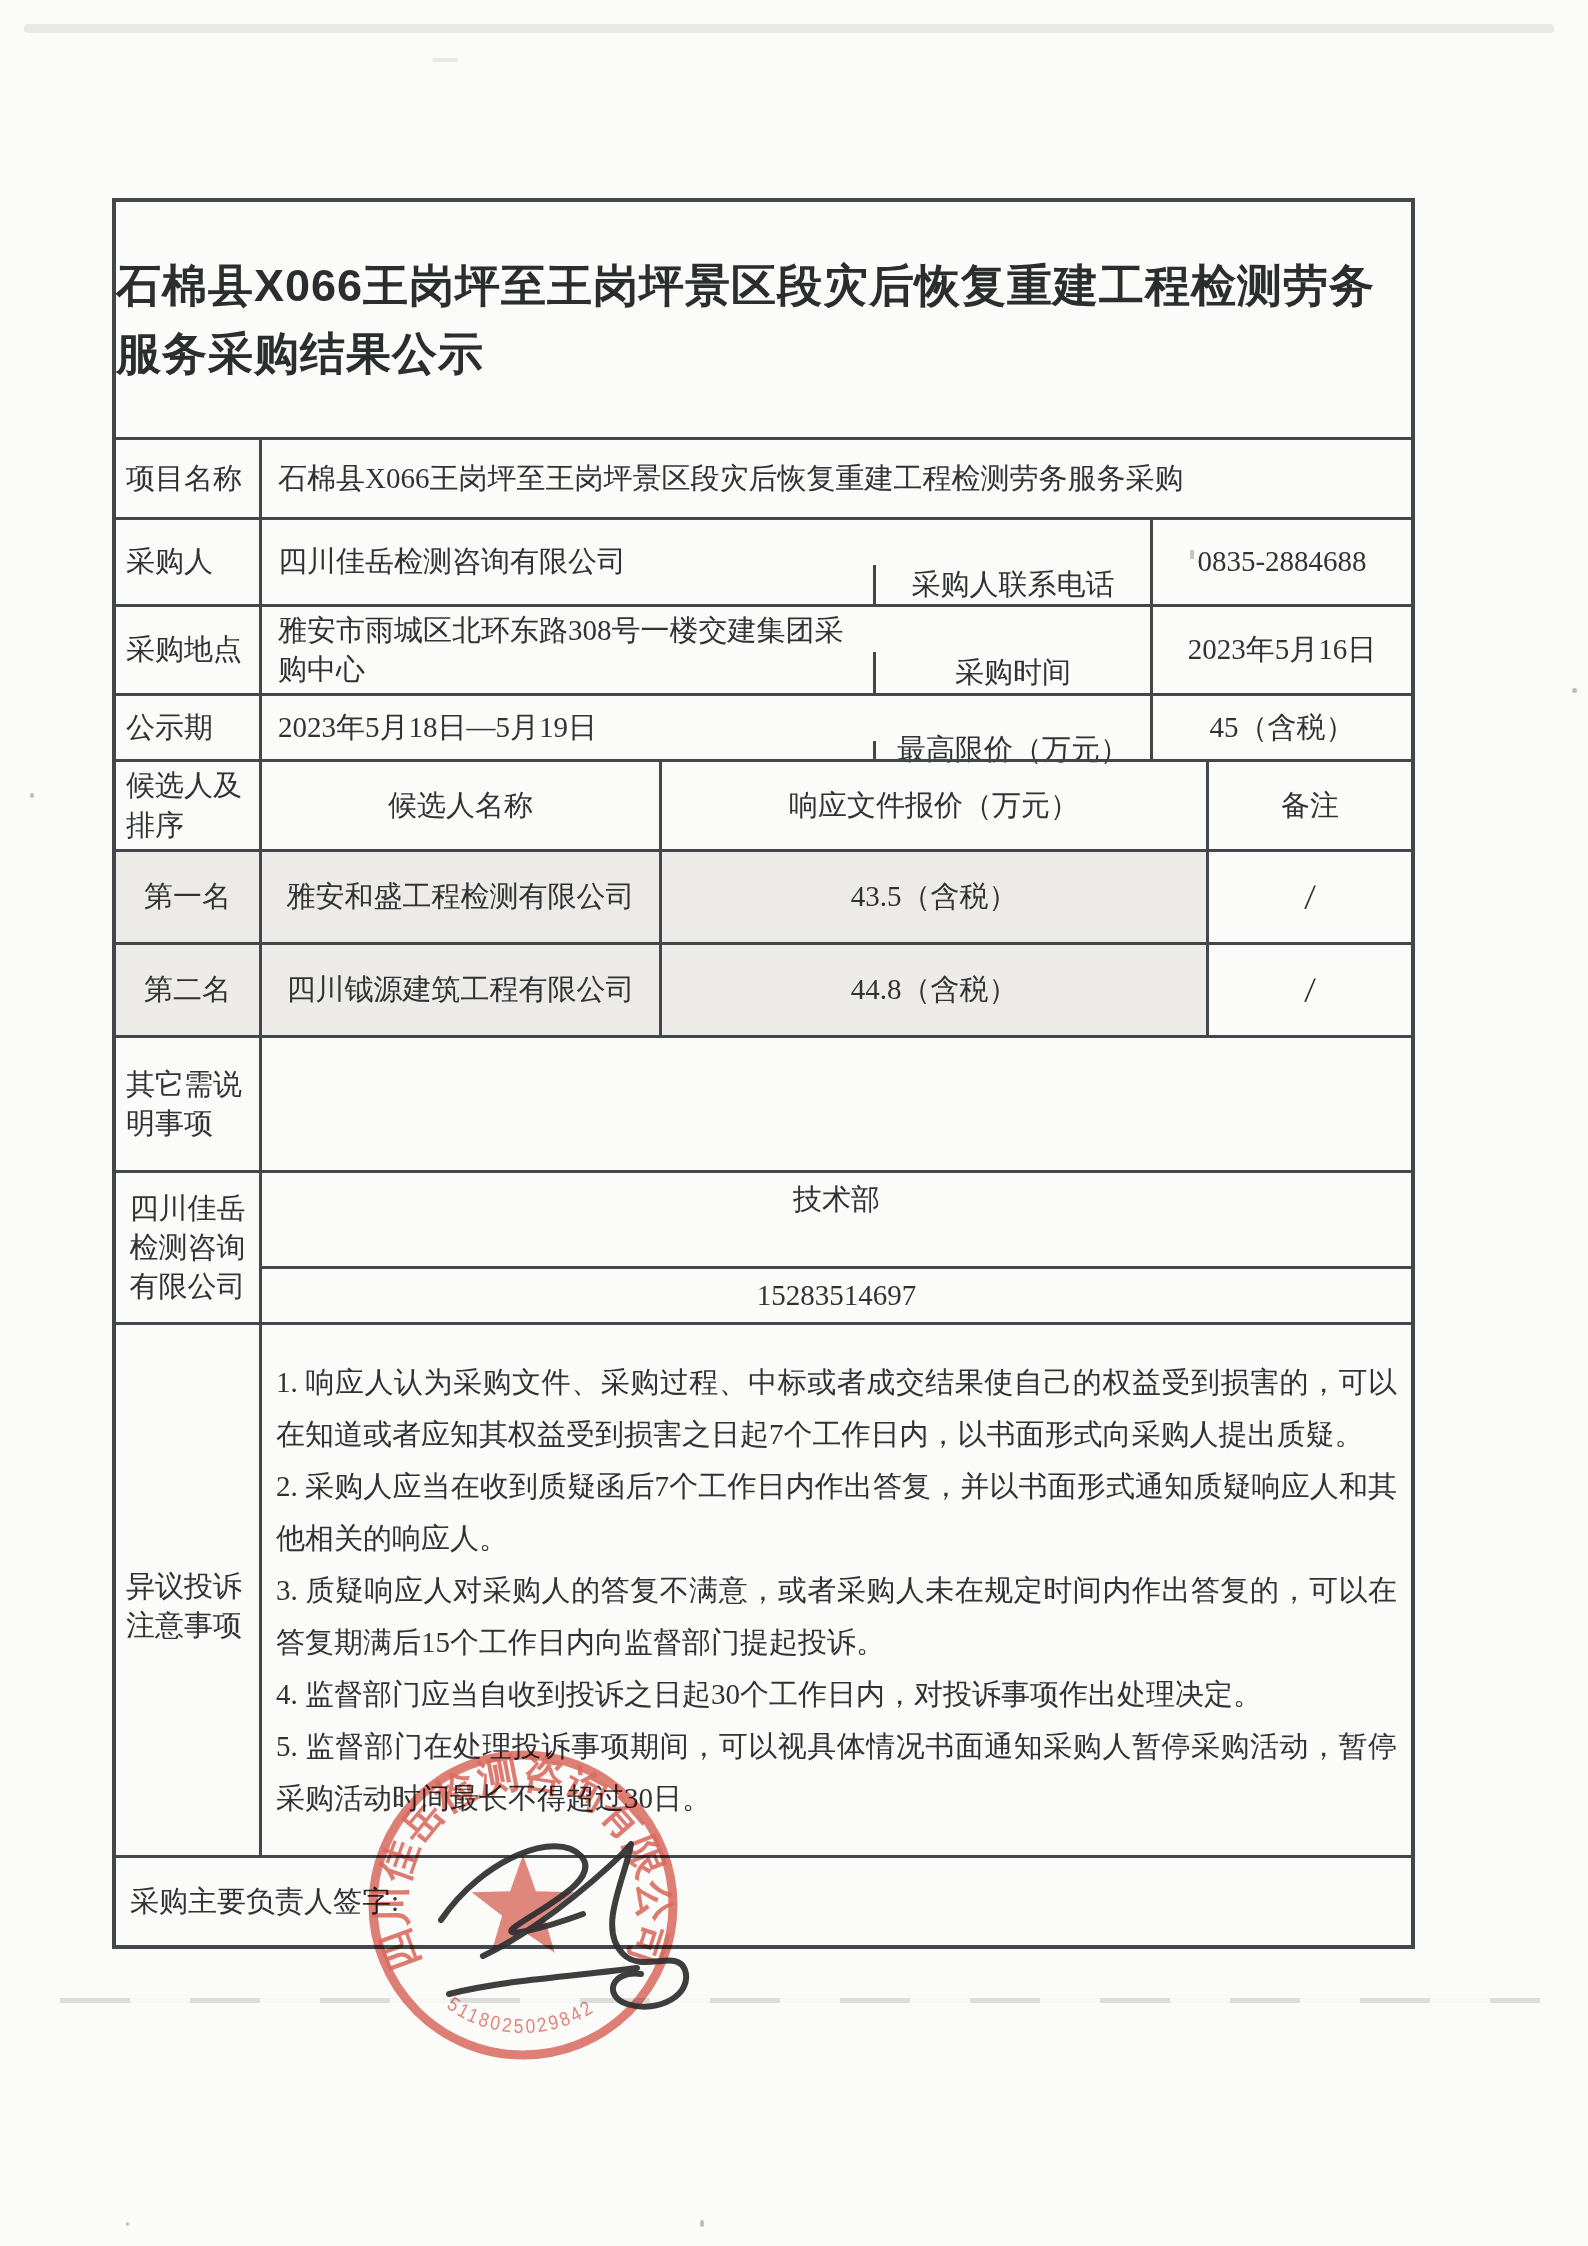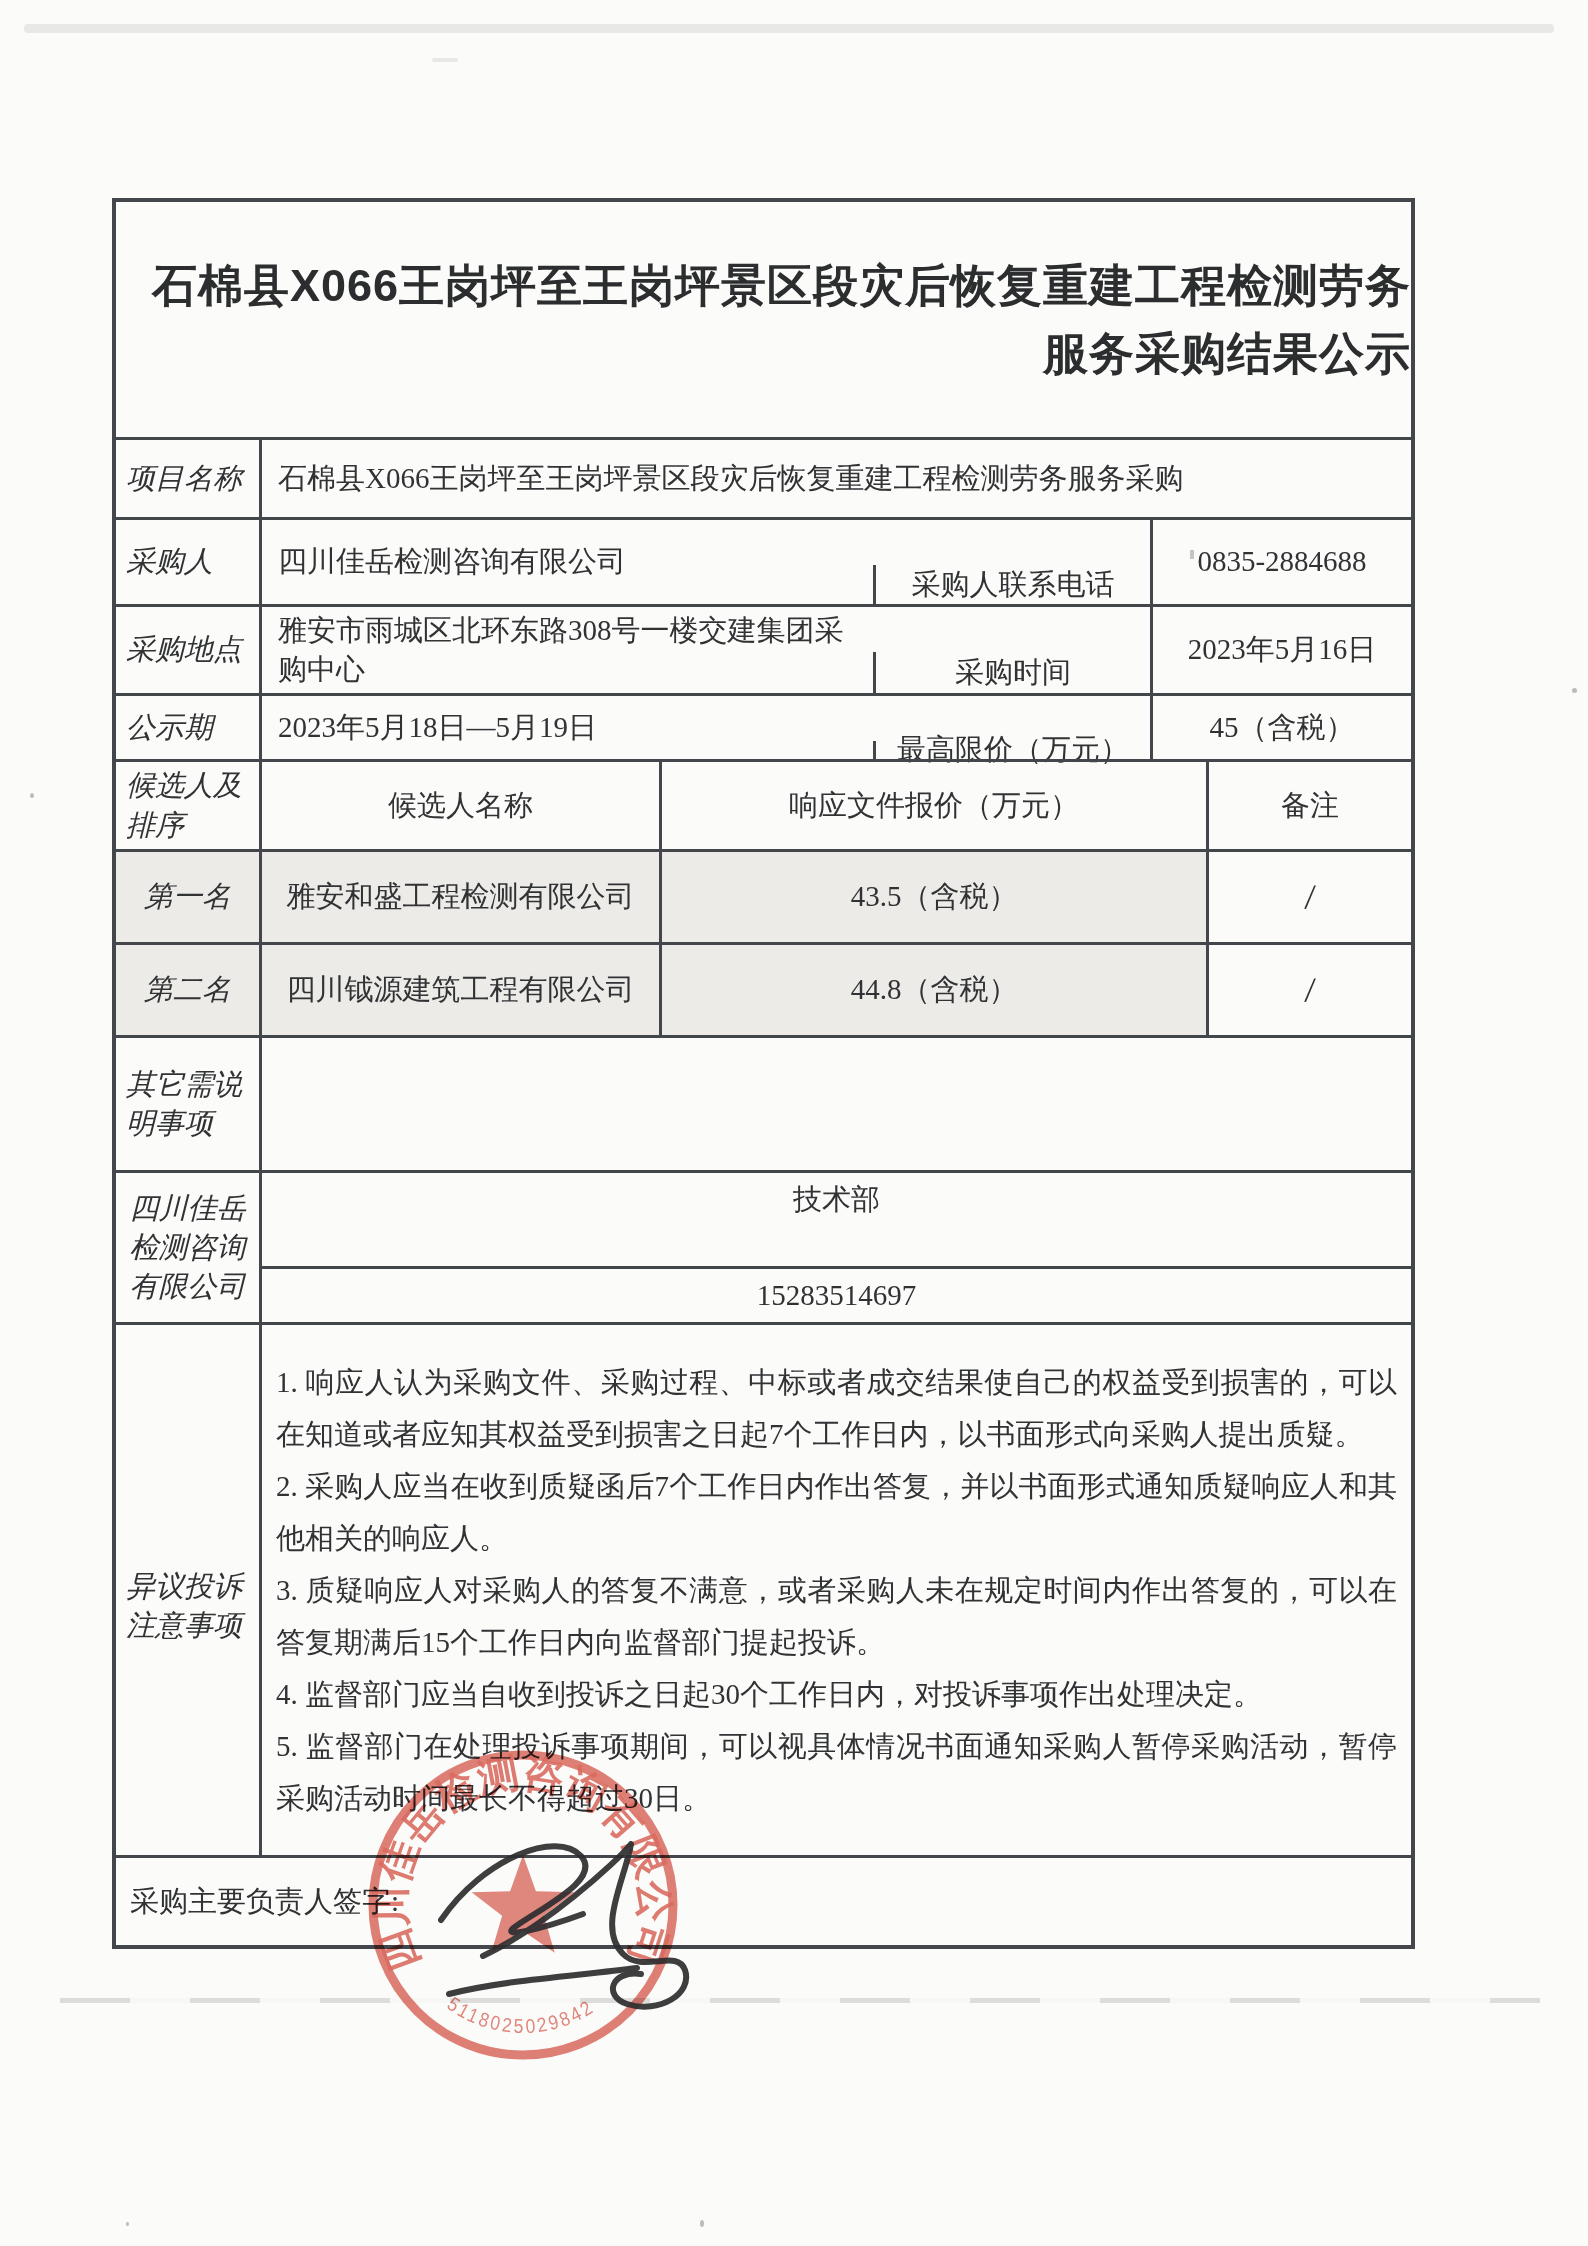--- a/index.html
+++ b/index.html
@@ -39,34 +39,34 @@
   }
   .row{display:flex;box-sizing:border-box;border-top:3px solid var(--line);}
   .row:first-child{border-top:none;}
   .cell{
     box-sizing:border-box;border-left:3px solid var(--line);
     display:flex;align-items:center;
     font-size:29px;line-height:1.35;
     padding:4px 10px;
   }
   .cell:first-child{border-left:none;}
-  .c1{width:143px;font-style:italic;}
+  .c1{width:143px;}
   .c2i{width:614px;}
   .c3i{width:277px;margin-top:45px;}
   .c4{flex:1;}
   .c2c{width:400px;}
   .c3c{width:547px;}
   .grow{flex:1;}
   .ctr{justify-content:center;text-align:center;}
   .lbl{padding-left:10px;}
   .val{padding-left:16px;}
 
   .title-row{height:235px;align-items:center;justify-content:center;}
   .title-box{
-    width:100%;text-align:right;
+    width:100%;text-align:left;
     font-family:"Liberation Sans","DejaVu Sans",sans-serif;
     font-weight:700;font-size:45px;line-height:1.5;color:#2b2d2f;
     letter-spacing:1px;
   }
   .r-project{height:80px;}
   .r-buyer{height:87px;}
   .r-location{height:89px;}
   .r-period{height:66px;}
   .r-candheader{height:90px;}
   .r-cand{height:93px;}

